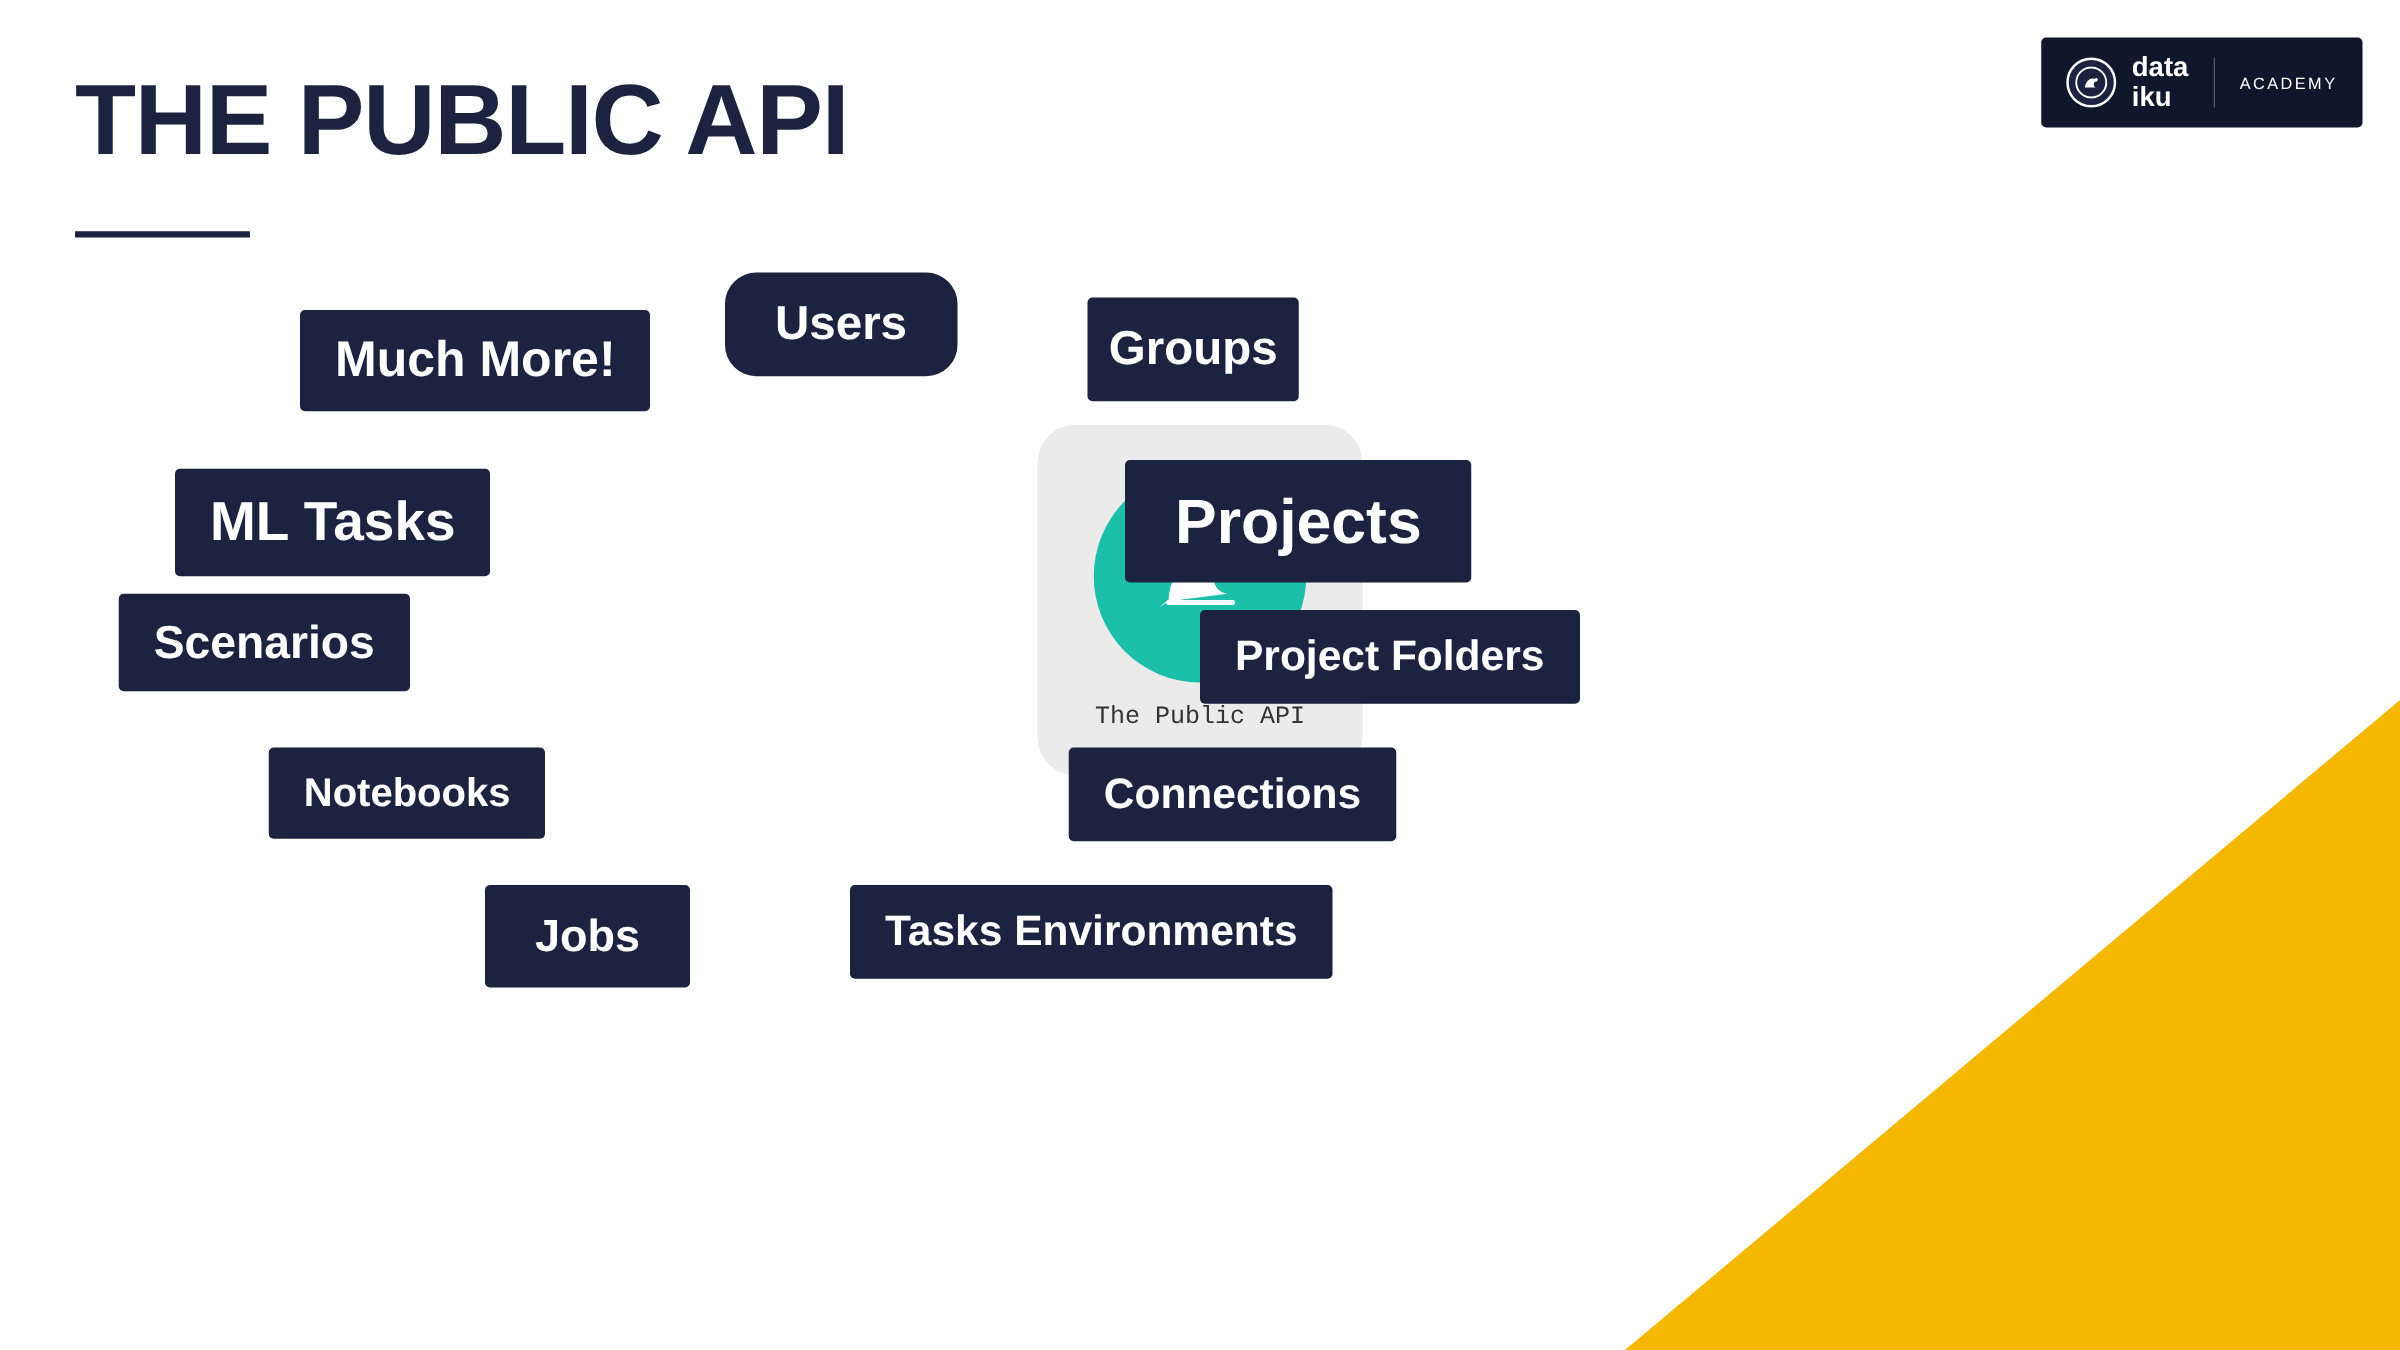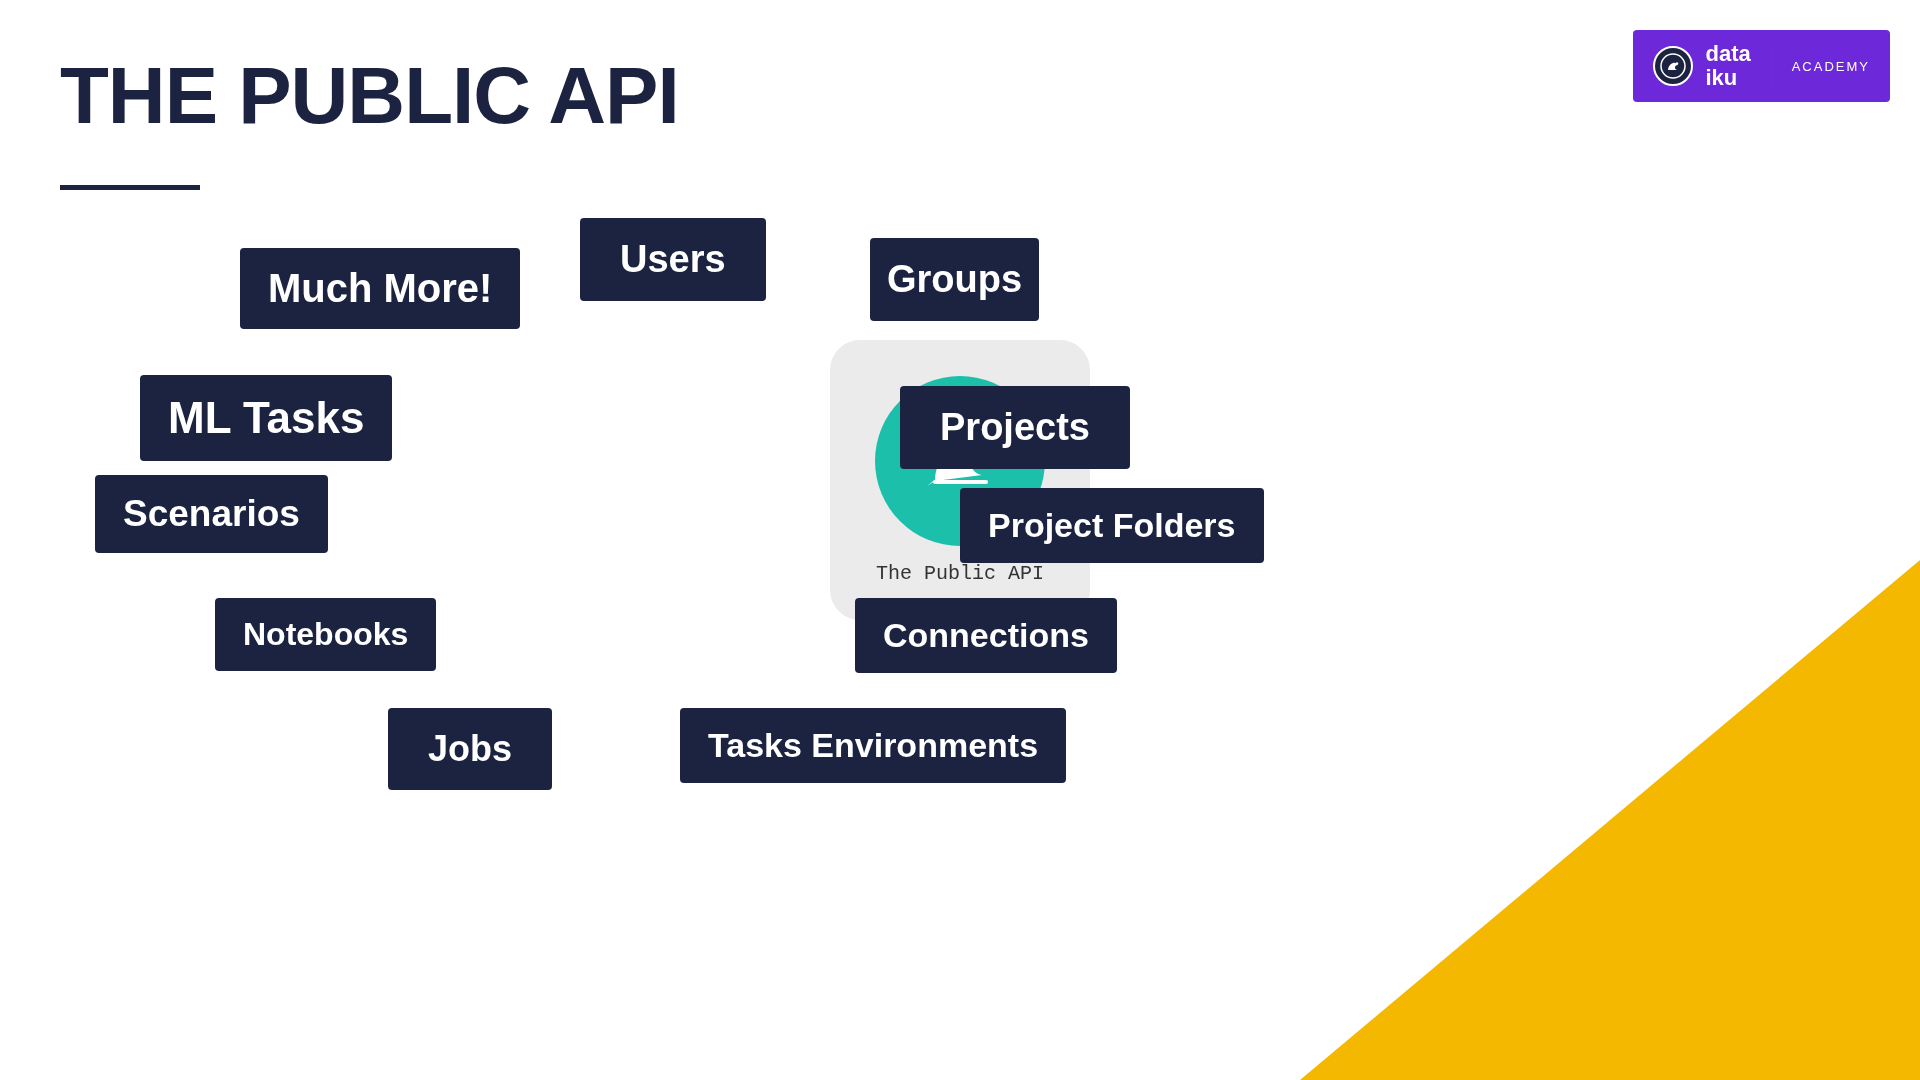--- a/index.html
+++ b/index.html
@@ -23,21 +23,21 @@
       border-style: solid;
       border-width: 0 0 520px 620px;
       border-color: transparent transparent #F5B800 transparent;
     }
 
     
     .logo-area {
       position: absolute;
       top: 30px;
       right: 30px;
-      background: #6d28d9;
+      background: #0f172a;
       display: flex;
       align-items: center;
       padding: 12px 20px;
       border-radius: 4px;
       gap: 12px;
     }
 
     .logo-bird {
       width: 40px;
       height: 40px;
@@ -137,24 +137,24 @@
       font-family: 'Arial Black', Arial, sans-serif;
       display: flex;
       align-items: center;
       justify-content: center;
       border-radius: 4px;
       padding: 18px 28px;
     }
 
     
     #pill-much-more   { top: 248px; left: 240px; font-size: 40px; }
-    #pill-users       { top: 218px; left: 580px; font-size: 38px; padding: 20px 40px; }
+    #pill-users       { top: 218px; left: 580px; font-size: 38px; padding: 20px 40px; border-radius: 25px; }
     #pill-groups      { top: 238px; left: 870px; font-size: 38px; padding: 20px 17px; }
     #pill-ml-tasks    { top: 375px; left: 140px; font-size: 44px; }
-    #pill-projects    { top: 386px; left: 900px; font-size: 38px; padding: 20px 40px; }
+    #pill-projects    { top: 368px; left: 900px; font-size: 50px; padding: 20px 40px; }
     #pill-scenarios   { top: 475px; left: 95px; font-size: 37px; }
     #pill-proj-fold   { top: 488px; left: 960px; font-size: 34px; }
     #pill-notebooks   { top: 598px; left: 215px; font-size: 32px; }
     #pill-connections { top: 598px; left: 855px; font-size: 34px; }
     #pill-jobs        { top: 708px; left: 388px; font-size: 36px; padding: 20px 40px; }
     #pill-code-env    { top: 708px; left: 680px; font-size: 34px; }
   </style>
 </head>
 <body>
 

